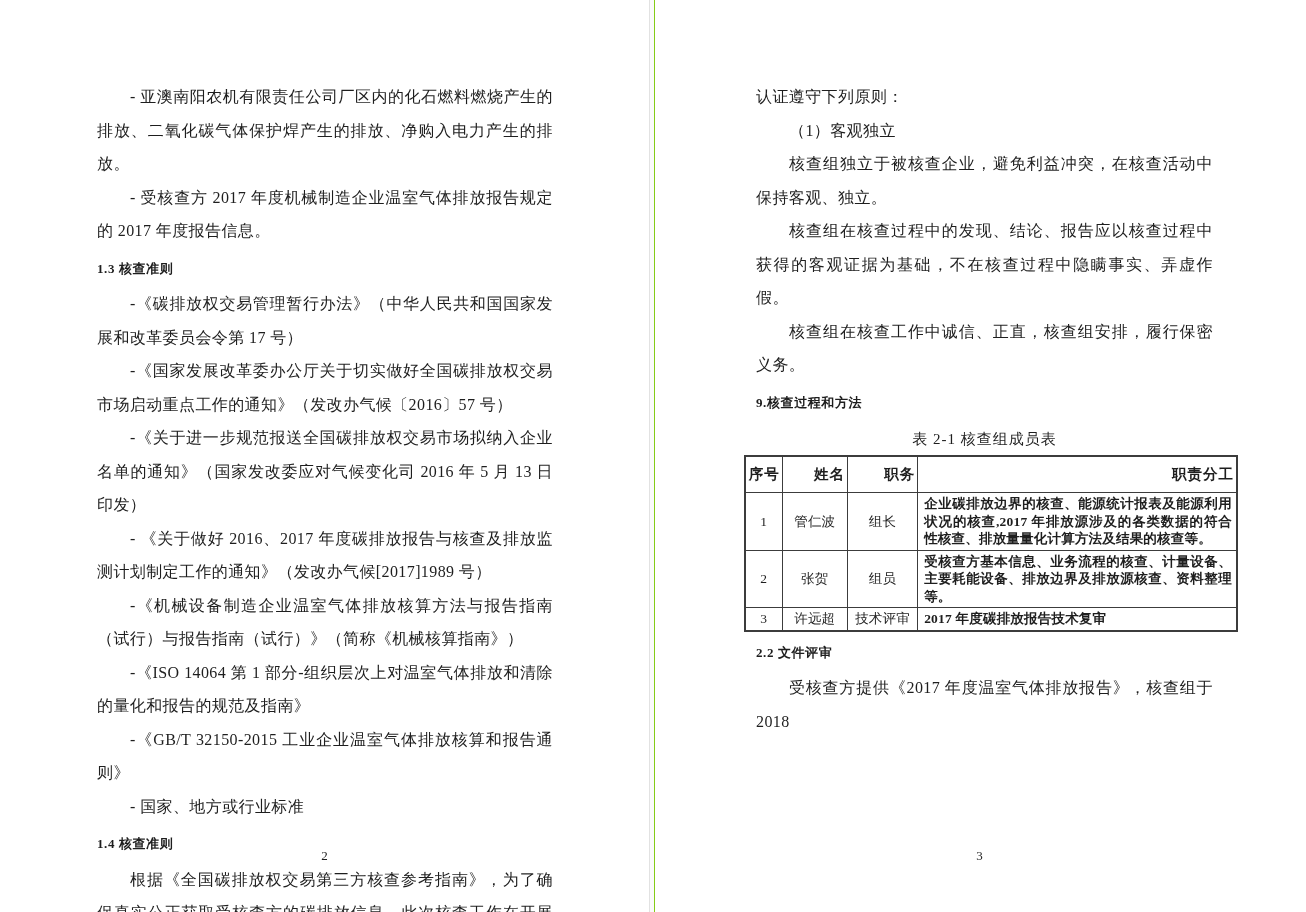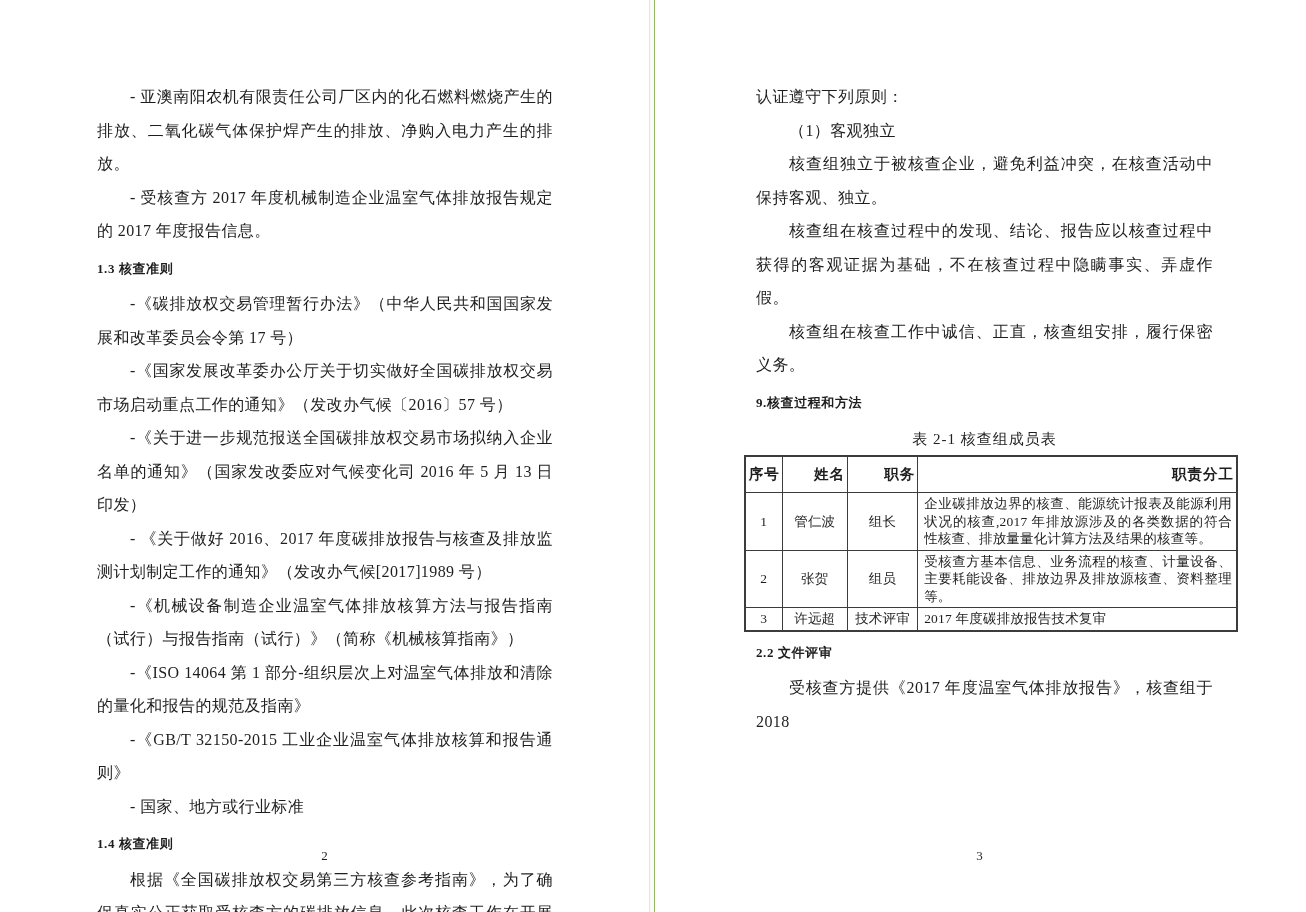--- a/index.html
+++ b/index.html
@@ -64,21 +64,21 @@
     letter-spacing:1px;
     padding:8px 2px;
   }
   table.members td {
     font-size:13.5px;
     line-height:17.5px;
     letter-spacing:0.2px;
     padding:2px 3px;
   }
   table.members td.cell-center { text-align:center; }
-  table.members td.cell-duty   { text-align:justify; padding-left:6px; padding-right:4px; }
+  table.members td.cell-duty   { text-align:justify; padding-left:6px; padding-right:4px;font-weight:bold; }
 
   .page-number {
     position:absolute;
     bottom:48px;
     left:0;
     width:100%;
     text-align:center;
     font-size:13px;
     letter-spacing:0;
   }

